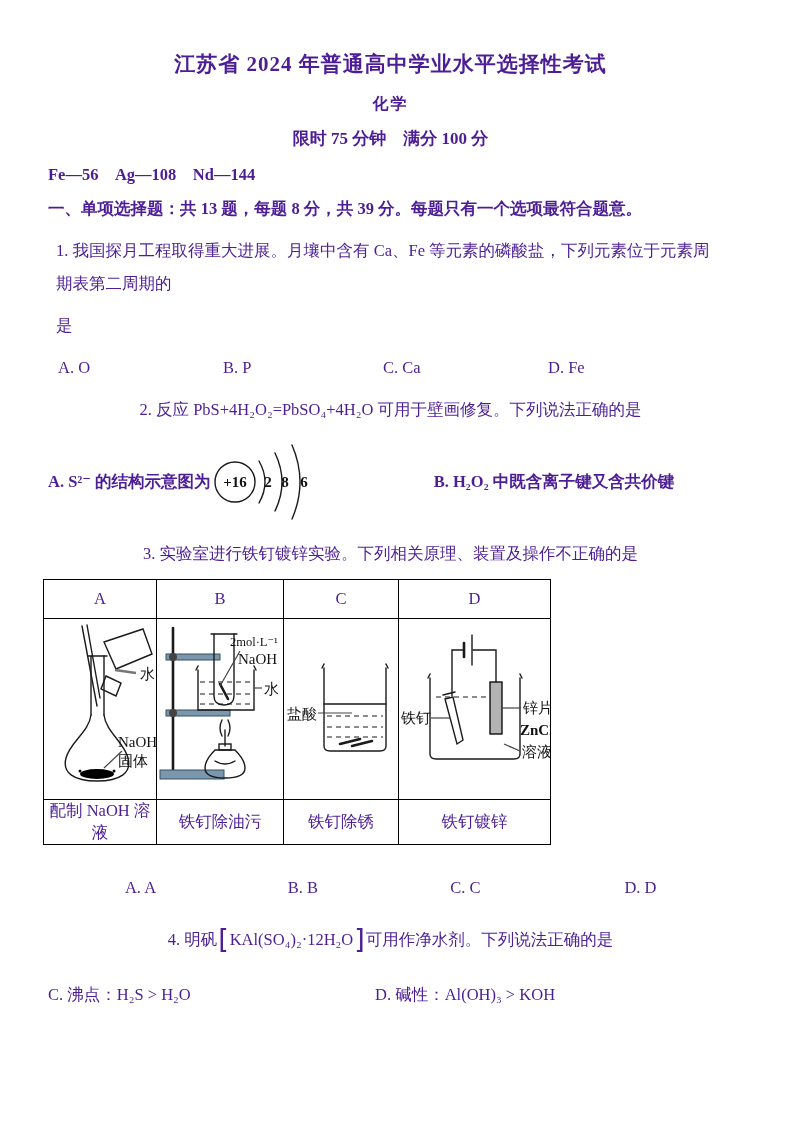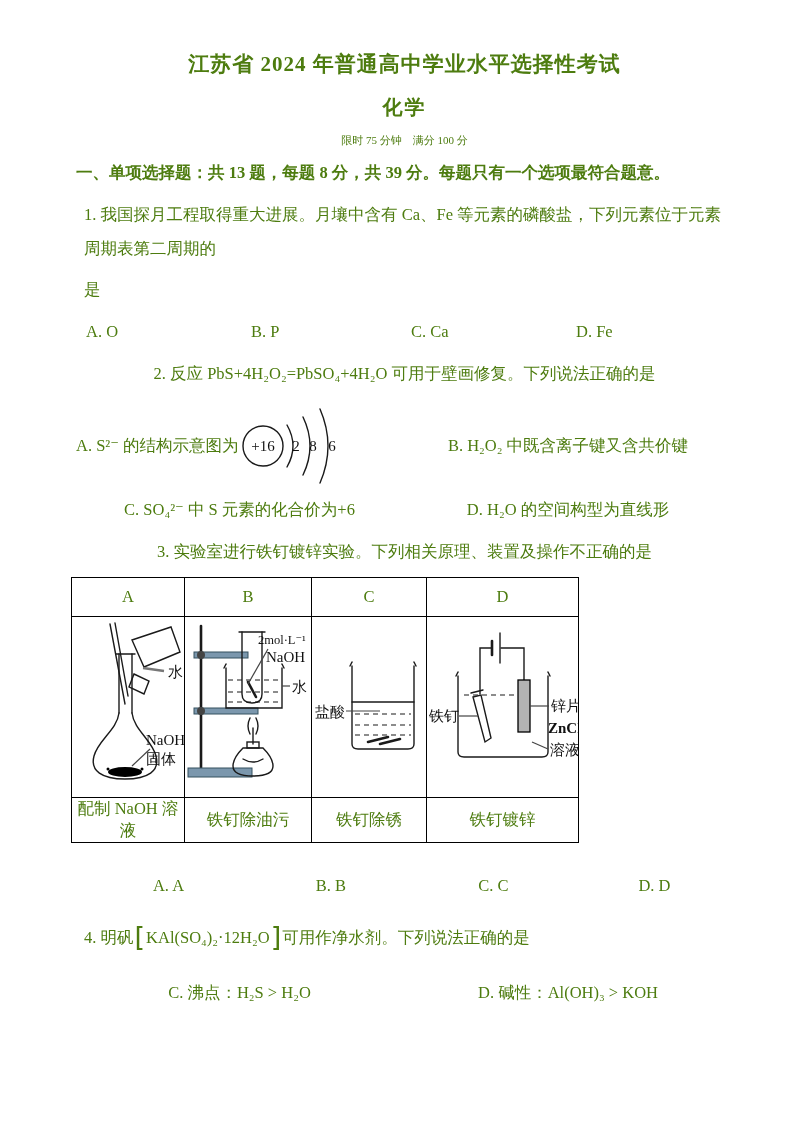--- a/index.html
+++ b/index.html
@@ -1,36 +1,36 @@
 <!DOCTYPE html>
 <html><head>
 <meta charset="utf-8">
 <style>
   html,body{margin:0;padding:0;background:#ffffff;}
   .page{
     width:793px;height:1122px;box-sizing:border-box;position:relative;
-    background:#ffffff;color:#4d7c0f;
+    background:#ffffff;color:#4c1d95;
     font-family:"Liberation Serif","DejaVu Serif",serif;
     font-size:16.5px;
-    padding:50px 60px 0 76px;
+    padding:50px 60px 0 48px;
     overflow:hidden;
   }
   .center{text-align:center;}
   .title{font-size:21px;font-weight:bold;margin:0 0 16px 0;letter-spacing:1px;}
-  .subject{font-size:20px;font-weight:bold;margin:0 0 12px 0;letter-spacing:2px;}
-  .exam-info{font-size:11px;font-weight:normal;margin:0 0 8px 0;}
+  .subject{font-size:16px;font-weight:bold;margin:0 0 12px 0;letter-spacing:2px;}
+  .exam-info{font-size:17px;font-weight:bold;margin:0 0 8px 0;}
   .bold-line{font-weight:bold;line-height:2.05;margin:0;}
   .stem{line-height:2.05;margin:8px;}
   .opt-grid4{display:grid;grid-template-columns:165px 160px 165px 1fr;line-height:2.05;margin-left:10px;}
   .row2{display:grid;grid-template-columns:327px 1fr;line-height:2.05;}
-  .q2-rowAB{display:grid;grid-template-columns:327px 1fr;align-items:center;min-height:94px;}
+  .q2-rowAB{display:grid;grid-template-columns:327px 1fr;align-items:center;min-height:94px;font-weight:bold;}
   .optA-flex{display:flex;align-items:center;gap:2px;}
-  .q4-stem{margin-top:8px;line-height:2.0;}
+  .q4-stem{margin-top:8px;line-height:2.0;text-align:center;}
   .bigbracket{font-size:27px;font-weight:400;vertical-align:-3px;padding:0 1px;font-family:"DejaVu Sans",sans-serif;}
-  .mt6{margin-top:6px;text-align:center;} .mt10{margin-top:12px;text-align:center;} .mt26{margin-top:26px;}
+  .mt6{margin-top:6px;text-align:center;} .mt10{margin-top:12px;} .mt26{margin-top:26px;}
 
   table.q3{border-collapse:collapse;margin:8px 0 0 -5px;table-layout:fixed;}
   table.q3 td{border:1.5px solid #000;vertical-align:middle;padding:0;}
   td.hd{height:38px;padding-left:9px;font-size:16.5px;}
   td.img{height:180px;vertical-align:middle;}
   td.cap{height:40px;padding-left:9px;font-size:16.5px;}
 
   svg .ln{stroke:#1a1a1a;stroke-width:1.4;fill:none;stroke-linecap:round;}
   svg .thick{stroke:#1a1a1a;stroke-width:2.6;fill:none;stroke-linecap:round;}
   svg .dash{stroke:#1a1a1a;stroke-width:1.1;fill:none;stroke-dasharray:5 4;}
@@ -44,20 +44,21 @@
 </style>
 </head>
 <body>
 
 <div class="page">
 
   <h1 class="title center">江苏省 2024 年普通高中学业水平选择性考试</h1>
   <h2 class="subject center">化学</h2>
   <div class="exam-info center">限时 75 分钟　满分 100 分</div>
 
+  <p class="bold-line">Fe—56　Ag—108　Nd—144</p>
   <p class="bold-line">一、单项选择题：共 13 题，每题 8 分，共 39 分。每题只有一个选项最符合题意。</p>
 
   <div>
     <p class="stem">1. 我国探月工程取得重大进展。月壤中含有 Ca、Fe 等元素的磷酸盐，下列元素位于元素周期表第二周期的</p>
     <p class="stem">是</p>
     <div class="opt-grid4">
       <span>A. O</span>
       <span>B. P</span>
       <span>C. Ca</span>
       <span>D. Fe</span>
@@ -74,24 +75,20 @@
           <text class="num" x="22" y="49" text-anchor="middle">+16</text>
           <path class="ln" d="M46 23 Q58 44 46 65"></path>
           <text class="num" x="55" y="49" text-anchor="middle">2</text>
           <path class="ln" d="M62 15 Q76 44 62 73"></path>
           <text class="num" x="72" y="49" text-anchor="middle">8</text>
           <path class="ln" d="M79 7 Q95 44 79 81"></path>
           <text class="num" x="91" y="49" text-anchor="middle">6</text>
         </svg>
       </div>
       <span>B. H₂O₂ 中既含离子键又含共价键</span>
-    </div>
-    <div class="row2">
-      <span>C. SO₄²⁻ 中 S 元素的化合价为+6</span>
-      <span>D. H₂O 的空间构型为直线形</span>
     </div>
   </div>
 
   <div class="mt6">
     <p class="stem">3. 实验室进行铁钉镀锌实验。下列相关原理、装置及操作不正确的是</p>
 
     <table class="q3">
       <colgroup>
           <col style="width:113px">
           <col style="width:127px">

